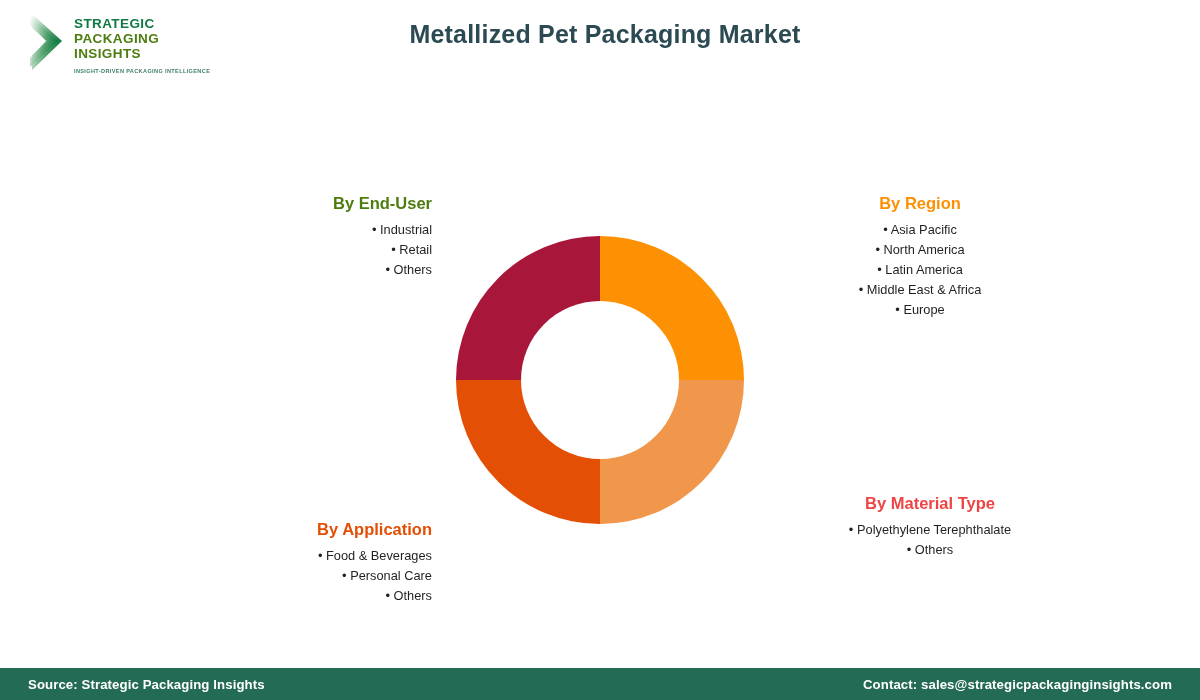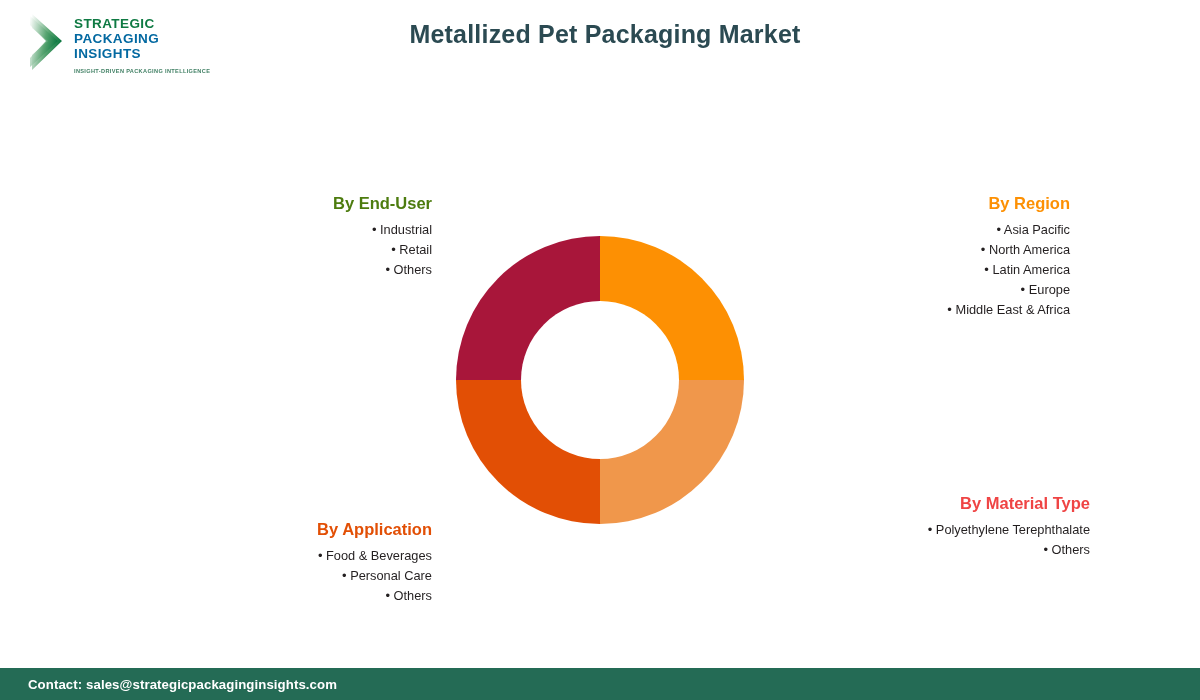--- a/index.html
+++ b/index.html
@@ -13,21 +13,21 @@
 
   
   .logo { position: absolute; left: 28px; top: 12px; width: 180px; height: 62px; }
   .logo-chevron { position: absolute; left: 0; top: 2px; width: 42px; height: 56px; }
   .logo-text { position: absolute; left: 46px; top: 4px; }
   .logo-line1 {
     font-size: 13.5px; font-weight: bold; color: #0f7a43;
     letter-spacing: 0.4px; line-height: 15px;
   }
   .logo-line2 {
-    font-size: 13.5px; font-weight: bold; color: #0369a1;
+    font-size: 13.5px; font-weight: bold; color: #4d7c0f;
     letter-spacing: 0.4px; line-height: 15px;
   }
   .logo-tagline {
     font-size: 5.6px; font-weight: bold; color: #3f7f63;
     letter-spacing: 0.35px; margin-top: 7px; white-space: nowrap;
   }
 
   
   .title {
     position: absolute; left: 0; top: 20px; width: 1200px;
@@ -51,21 +51,21 @@
     white-space: nowrap;
   }
   .block ul { list-style: none; }
   .block li {
     font-size: 12.8px; color: #231f20; line-height: 20px;
     white-space: nowrap;
   }
   .block li .bullet { font-size: 13px; }
 
   .block.right-align { text-align: right; }
-  .block.left-align  { text-align: right; }
+  .block.left-align  { text-align: center; }
 
   #block-enduser     { left: 170px; top: 194px; width: 262px; }
   #block-region      { left: 770px; top: 194px; width: 300px; }
   #block-application { left: 140px; top: 484px; width: 292px; margin-top: 36px; }
   #block-material    { left: 770px; top: 494px; width: 320px; }
 
   
   .footer {
     position: absolute; left: 0; bottom: 0; width: 1200px; height: 32px;
     background: #246b55;
@@ -127,22 +127,22 @@
       <li><span class="bullet">•</span> <span>Others</span></li>
     </ul>
   </div>
 
   <div class="block left-align" id="block-region">
     <div class="block-heading" style="color:#fd9003">By Region</div>
     <ul>
       <li><span class="bullet">•</span> <span>Asia Pacific</span></li>
       <li><span class="bullet">•</span> <span>North America</span></li>
       <li><span class="bullet">•</span> <span>Latin America</span></li>
+      <li><span class="bullet">•</span> <span>Middle East &amp; Africa</span></li>
       <li><span class="bullet">•</span> <span>Europe</span></li>
-      <li><span class="bullet">•</span> <span>Middle East &amp; Africa</span></li>
     </ul>
   </div>
 
   <div class="block right-align" id="block-application">
     <div class="block-heading" style="color:#e24f05">By Application</div>
     <ul>
       <li><span class="bullet">•</span> <span>Food &amp; Beverages</span></li>
       <li><span class="bullet">•</span> <span>Personal Care</span></li>
       <li><span class="bullet">•</span> <span>Others</span></li>
     </ul>
@@ -150,16 +150,17 @@
 
   <div class="block left-align" id="block-material">
     <div class="block-heading" style="color:#ef4444">By Material Type</div>
     <ul>
       <li><span class="bullet">•</span> <span>Polyethylene Terephthalate</span></li>
       <li><span class="bullet">•</span> <span>Others</span></li>
     </ul>
   </div>
 
   <div class="footer">
+    <div class="footer-text">Source: Strategic Packaging Insights</div>
     <div class="footer-text">Contact: sales@strategicpackaginginsights.com</div>
   </div>
 
 </div>
 
 </body></html>

